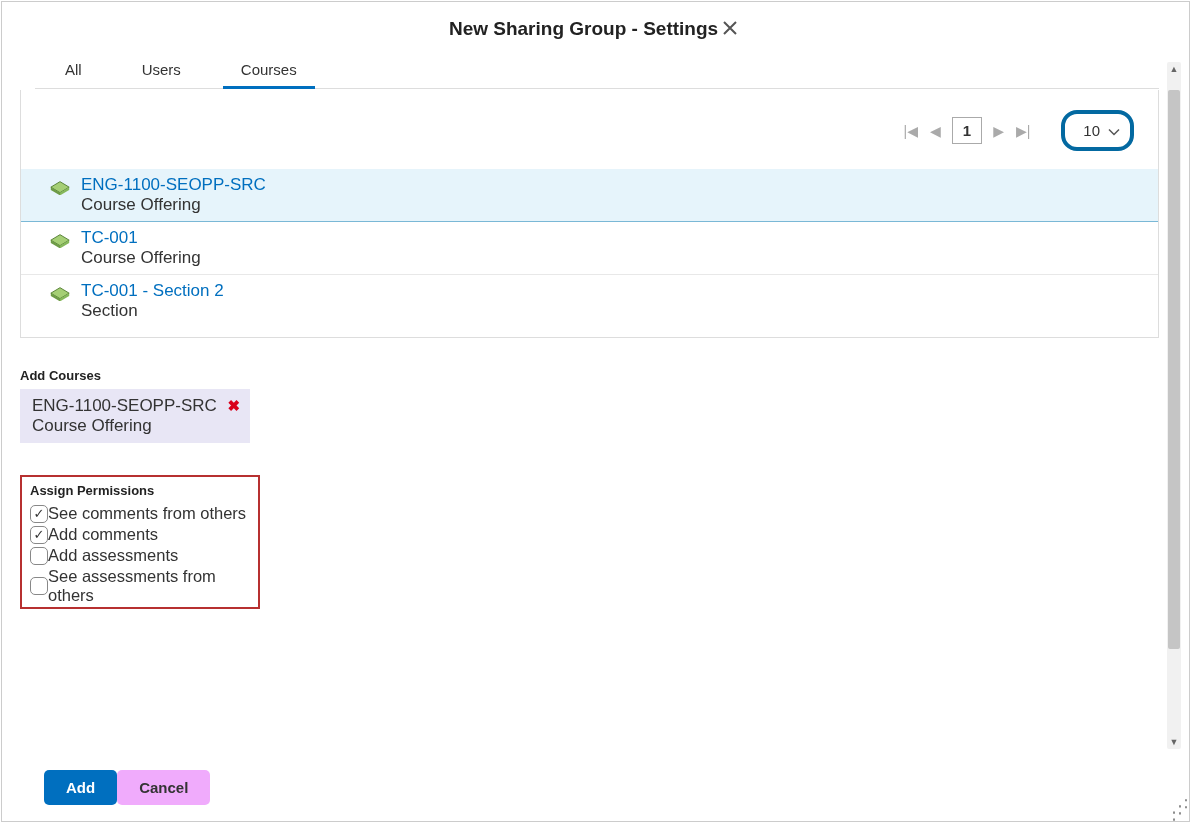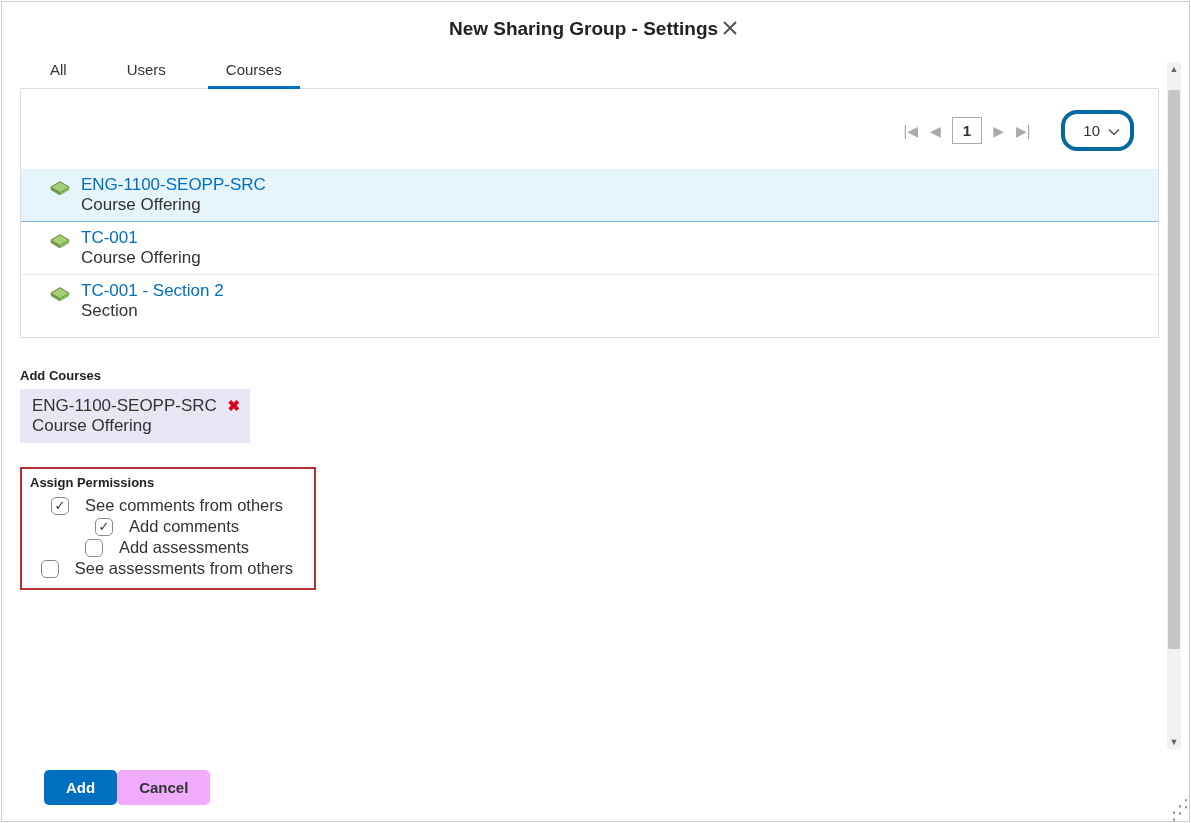--- a/index.html
+++ b/index.html
@@ -45,21 +45,21 @@
       right: 30px;
       bottom: 70px;
       overflow: hidden;
     }
     .tabs {
       display: flex;
       border-bottom: 1px solid #ddd;
       gap: 0;
       margin-bottom: 0;
       position: relative;
-      left: 0;
+      left: 15px;
       top: -1px;
     }
     .tab {
       padding: 10px 30px;
       cursor: pointer;
       font-size: 15px;
       color: #333;
       position: relative;
     }
     .tab.active {
@@ -161,36 +161,35 @@
       position: absolute;
       top: 8px;
       right: 10px;
       color: #d9001b;
       font-weight: 700;
       font-size: 15px;
       cursor: pointer;
     }
     .permissions-box {
       border: 2px solid #b73030;
-      padding: 6px 10px 8px 8px;
-      margin-top: 24px;
-      width: 296px;
+      padding: 6px 10px 0 8px;
+      margin-top: 32px;
+      width: 240px;
     }
     .permissions-title {
       font-size: 13px;
       font-weight: 700;
       color: #222;
       margin-bottom: 6px;
     }
     .perm-row {
       display: flex;
       align-items: center;
-      gap: 16px;
+      gap: 0;
       margin: 2px 0;
-      justify-content: center;
     }
     .chk {
       width: 18px; height: 18px;
       border: 1.5px solid #888;
       border-radius: 5px;
       display: inline-flex;
       align-items: center;
       justify-content: center;
       cursor: pointer;
       flex-shrink: 0;

